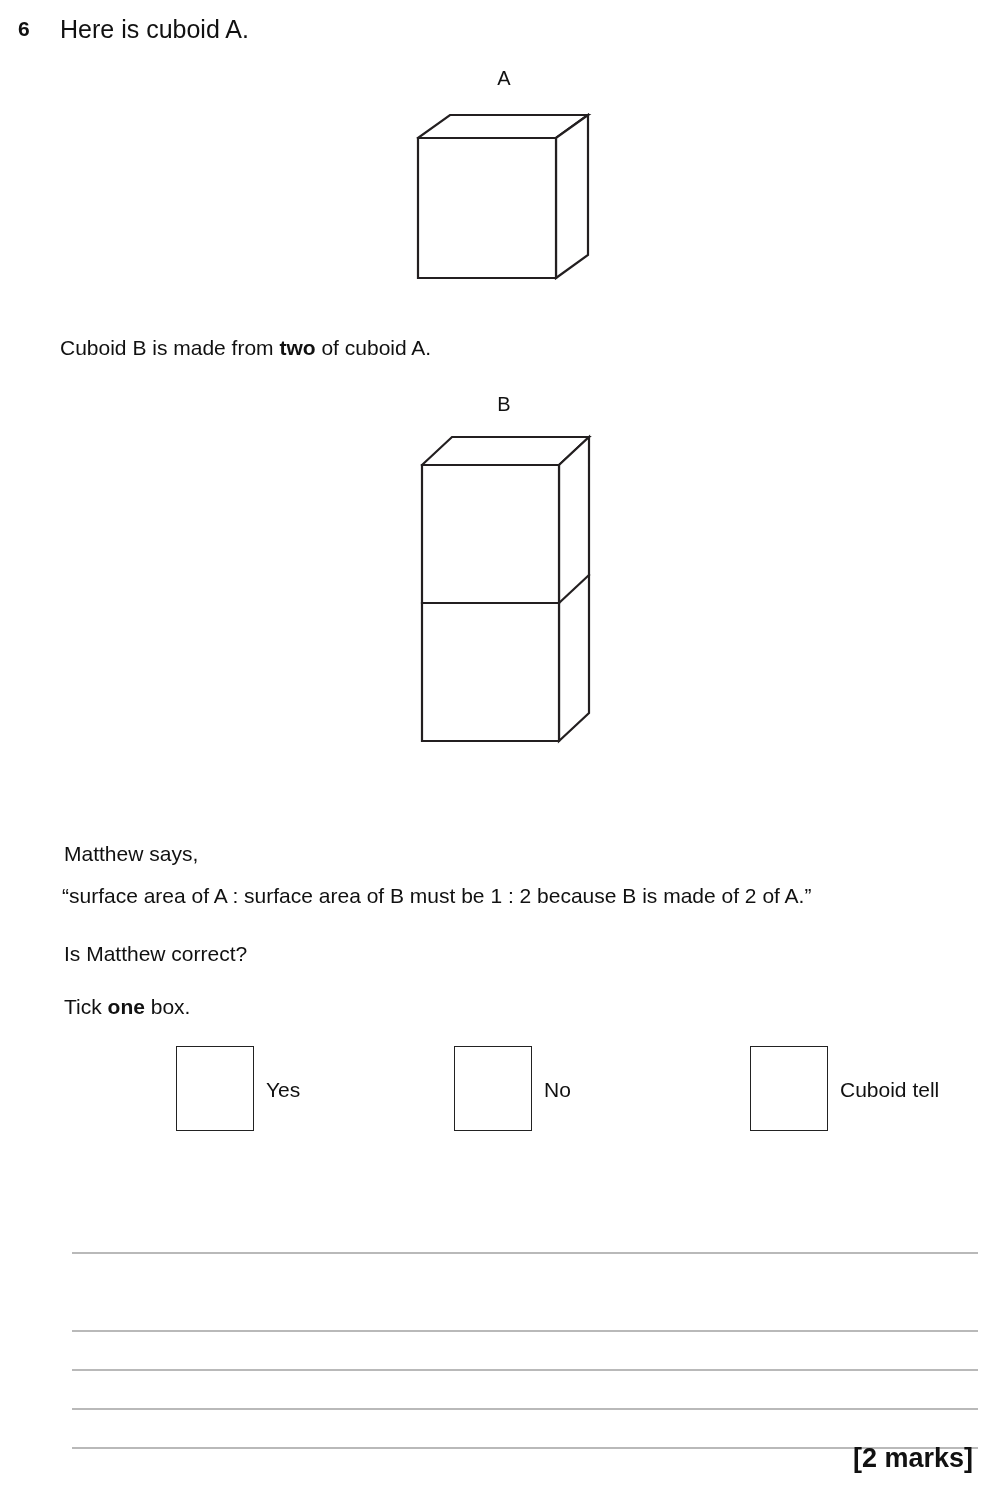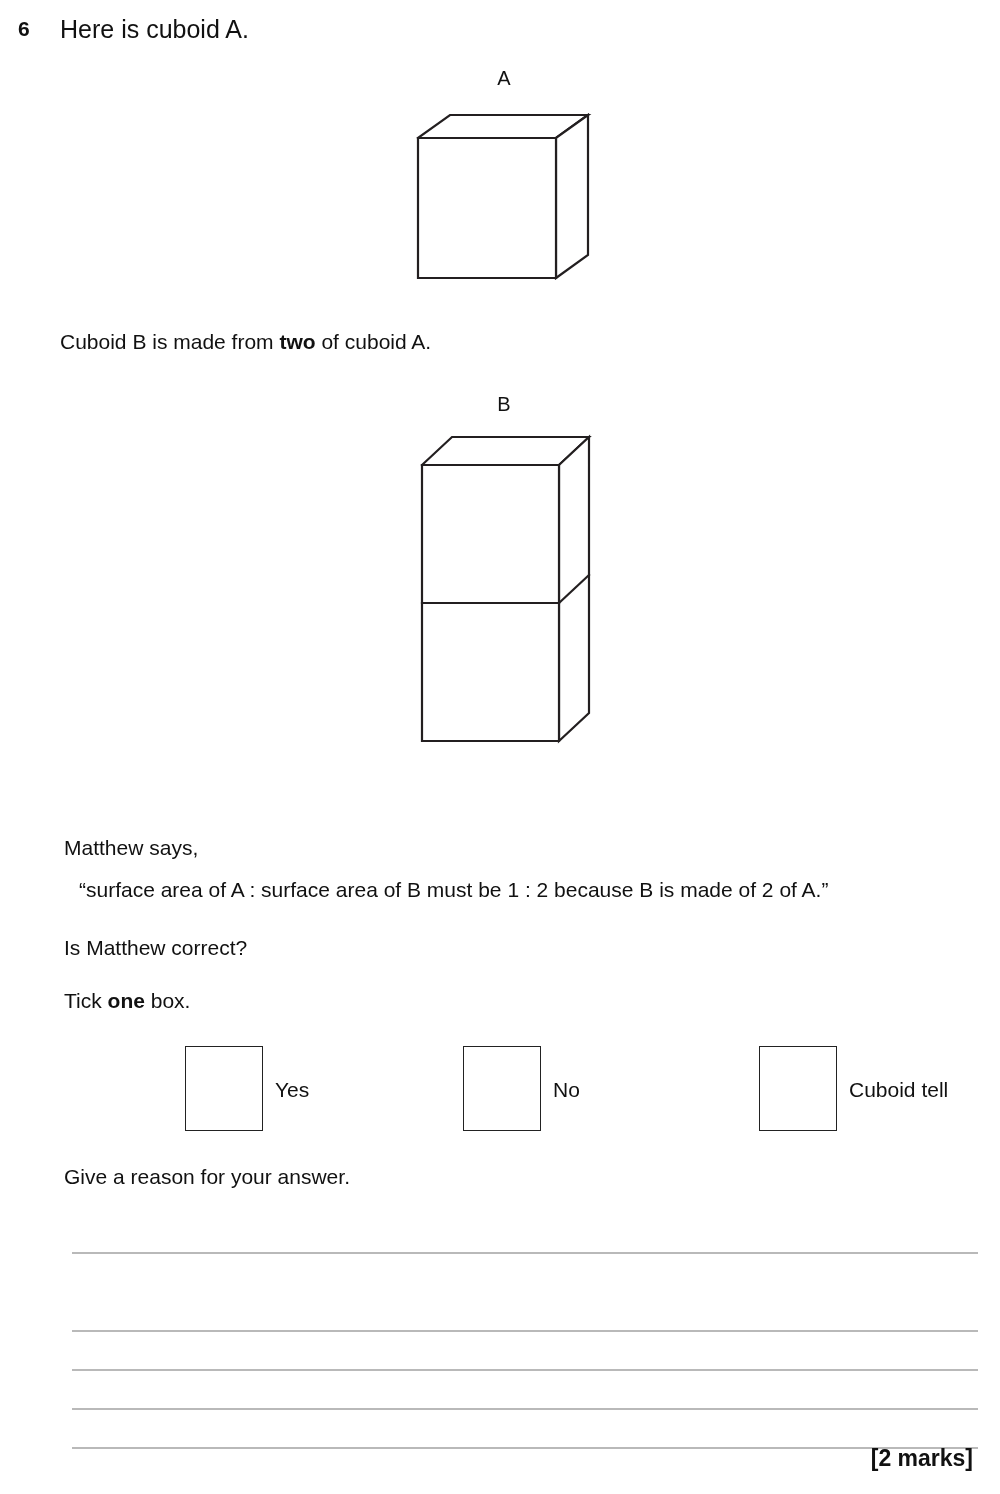--- a/index.html
+++ b/index.html
@@ -37,20 +37,21 @@
     line-height: 28px;
     white-space: nowrap;
   }
 
   
   .para {
     position: absolute;
     font-size: 21px;
     line-height: 28px;
     white-space: nowrap;
+    margin-top: 6px;
   }
   .para b { font-weight: bold; }
 
   
   .fig-label {
     position: absolute;
     font-size: 20px;
     line-height: 24px;
     text-align: center;
     width: 40px;
@@ -67,21 +68,21 @@
     stroke: #231f20;
     stroke-width: 2.2;
     stroke-linejoin: miter;
     stroke-linecap: square;
   }
   .diagram .face { fill: #ffffff; }
 
   
   .tickrow {
     position: absolute;
-    left: 17px;
+    left: 8px;
     top: 1046px;
     width: 820px;
     height: 90px;
     text-decoration: underline;
   }
   .tickbox {
     position: absolute;
     width: 78px;
     height: 85px;
     border: 1.6px solid #222222;
@@ -103,21 +104,21 @@
     width: 906px;
     height: 0;
     border-top: 2.5px solid #b9b9b9;
   }
 
   
   .marks {
     position: absolute;
     right: 27px;
     top: 1444px;
-    font-size: 23px;
+    font-size: 27px;
     font-weight: bold;
     line-height: 28px;
     white-space: nowrap;
   }
 </style>
 </head>
 <body>
 
 <div class="page">
 
@@ -148,40 +149,39 @@
     <polyline class="face" points="10,37 147,37 147,313 10,313 10,37"></polyline>
 
     <line x1="10" y1="175" x2="147" y2="175"></line>
 
     <line x1="147" y1="175" x2="177" y2="147"></line>
   </svg>
 
 
   <div class="para" style="left:64px; top:834px;">Matthew says,</div>
 
-  <div class="para" style="left:79px; top:876px;">“surface area of A : surface area of B must be 1 : 2 because B is made of 2 of A.”</div>
+  <div class="para" style="left:62px; top:876px;">“surface area of A : surface area of B must be 1 : 2 because B is made of 2 of A.”</div>
 
   <div class="para" style="left:64px; top:934px;">Is Matthew correct?</div>
 
   <div class="para" style="left:64px; top:987px;"><span>Tick </span><b>one</b><span> box.</span></div>
 
   <div class="tickrow">
 
     <div class="tickbox" style="left:168px;"></div>
     <div class="ticklabel" style="left:258px;">Yes</div>
 
     <div class="tickbox" style="left:446px;"></div>
     <div class="ticklabel" style="left:536px;">No</div>
 
     <div class="tickbox" style="left:742px;"></div>
     <div class="ticklabel" style="left:832px;">Cuboid tell</div>
 
   </div>
 
-  <div class="para" style="left:64px; top:1163px;">Give a reason for your answer.</div>
 
   <div class="ansline" style="top:1252px;"></div>
   <div class="ansline" style="top:1330px;"></div>
   <div class="ansline" style="top:1369px;"></div>
   <div class="ansline" style="top:1408px;"></div>
   <div class="ansline" style="top:1447px;"></div>
 
   <div class="marks">[2 marks]</div>
 
 </div>

